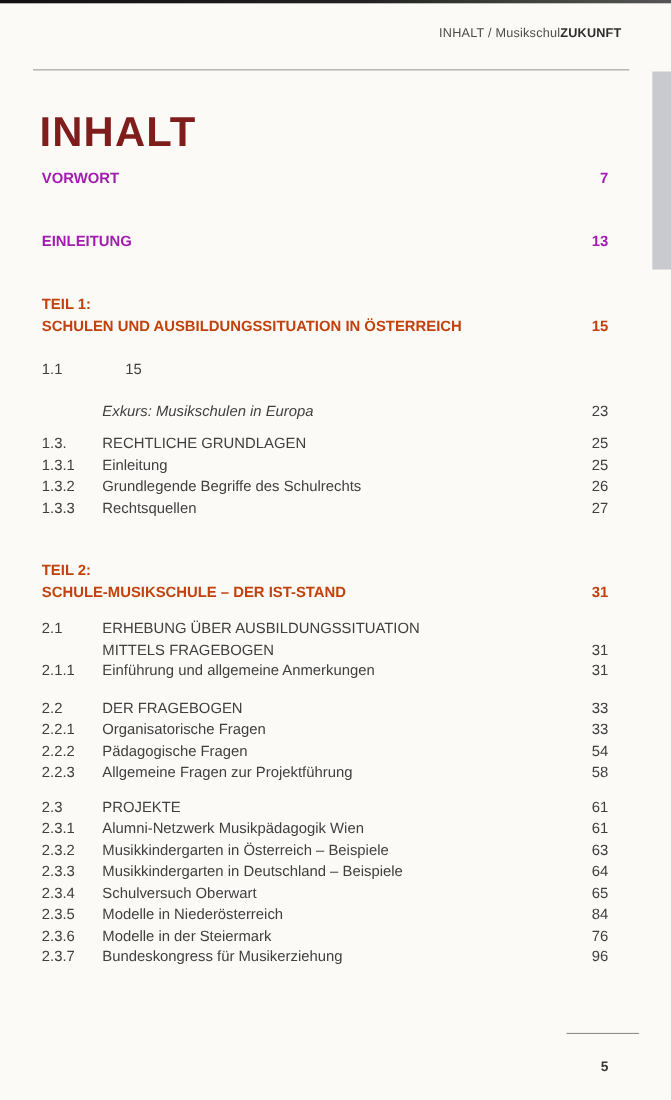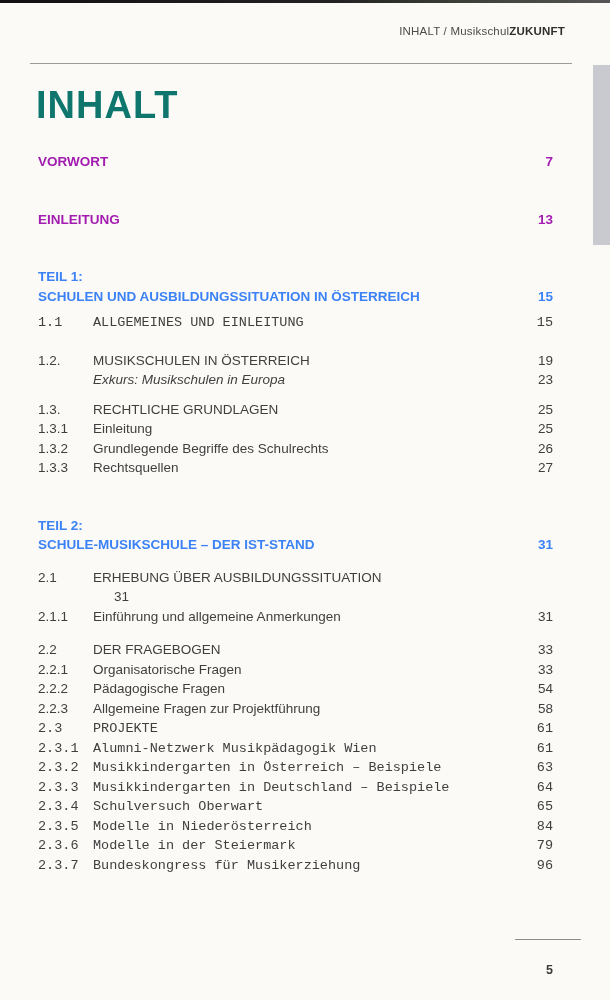--- a/index.html
+++ b/index.html
@@ -22,46 +22,46 @@
   .header .bold { font-weight:bold; color:#2e2e2e; }
   .rule {
     position:absolute; top:63px; left:30px; width:542px; height:1px;
     background:#9b9b9b;
   }
   .side-tab {
     position:absolute; top:65px; left:593px; width:17px; height:180px;
     background:#c9cacf;
   }
   .doc-title {
-    position:absolute; top:84px; left:36px;
-    font-size:38px; font-weight:bold; color:#0f766e; letter-spacing:1px;
+    position:absolute; top:100px; left:36px;
+    font-size:38px; font-weight:bold; color:#7f1d1d; letter-spacing:1px;
   }
   .content {
     position:absolute; left:38px; top:152px; width:515px;
     font-size:13.5px; line-height:19.5px;
   }
   .row { display:flex; }
   .row .num { width:55px; flex:none; }
   .row .title { flex:1; padding-right:10px; }
   .row .pg { flex:none; min-width:36px; text-align:right; }
   .front-row { display:flex; font-weight:bold; color:#a21caf; }
   .front-row .label { flex:1; }
   .front-row .pg { flex:none; min-width:36px; text-align:right; }
-  .part-heading { font-weight:bold; color:#3b82f6; }
+  .part-heading { font-weight:bold; color:#c2410c; }
   .part-heading .line2 { display:flex; }
   .part-heading .line2 .title { flex:1; padding-right:10px; }
   .part-heading .line2 .pg { flex:none; min-width:36px; text-align:right; }
   .it { font-style:italic; }
   .gap-38 { margin-top:38px; }
   .gap-19 { margin-top:10px; }
   .gap-18 { margin-top:18px; }
-  .gap-17 { margin-top:1px;font-family:Liberation Mono, monospace; }
+  .gap-17 { margin-top:12px; }
   .gap-14 { margin-top:14px; }
   .gap-13 { margin-top:13px; }
-  .gap-8  { margin-top:7px;font-family:Liberation Mono, monospace; }
+  .gap-8  { margin-top:20px; }
   .footer-rule {
     position:absolute; top:939px; left:515px; width:66px; height:1px;
     background:#8d8d8d;
   }
   .footer-page {
     position:absolute; top:963px; left:513px; width:40px;
     text-align:right; font-size:12.5px; font-weight:bold; color:#3a3a3a;
   }
 </style>
 </head>
@@ -93,31 +93,25 @@
     <div class="line1">TEIL 1:</div>
     <div class="line2">
       <span class="title">SCHULEN UND AUSBILDUNGSSITUATION IN ÖSTERREICH</span>
       <span class="pg">15</span>
     </div>
   </div>
 
   <div class="group gap-8">
     <div class="row">
       <span class="num">1.1</span>
-      <span class="title">ALLGEMEINES UND EINLEITUNG</span>
       <span class="pg">15</span>
     </div>
   </div>
 
   <div class="group gap-18">
-    <div class="row">
-      <span class="num">1.2.</span>
-      <span class="title">MUSIKSCHULEN IN ÖSTERREICH</span>
-      <span class="pg">19</span>
-    </div>
     <div class="row">
       <span class="num"></span>
       <span class="title it">Exkurs: Musikschulen in Europa</span>
       <span class="pg">23</span>
     </div>
   </div>
 
   <div class="group gap-19">
     <div class="row">
       <span class="num">1.3.</span>
@@ -150,20 +144,21 @@
   </div>
 
   <div class="group gap-13">
     <div class="row">
       <span class="num">2.1</span>
       <span class="title">ERHEBUNG ÜBER AUSBILDUNGSSITUATION</span>
       <span class="pg"></span>
     </div>
     <div class="row">
       <span class="num"></span>
+      <span class="title">MITTELS FRAGEBOGEN</span>
       <span class="pg">31</span>
     </div>
     <div class="row">
       <span class="num">2.1.1</span>
       <span class="title">Einführung und allgemeine Anmerkungen</span>
       <span class="pg">31</span>
     </div>
   </div>
 
   <div class="group gap-14">
@@ -216,21 +211,21 @@
       <span class="pg">65</span>
     </div>
     <div class="row">
       <span class="num">2.3.5</span>
       <span class="title">Modelle in Niederösterreich</span>
       <span class="pg">84</span>
     </div>
     <div class="row">
       <span class="num">2.3.6</span>
       <span class="title">Modelle in der Steiermark</span>
-      <span class="pg">79</span>
+      <span class="pg">76</span>
     </div>
     <div class="row">
       <span class="num">2.3.7</span>
       <span class="title">Bundeskongress für Musikerziehung</span>
       <span class="pg">96</span>
     </div>
   </div>
 
 </div>
 

